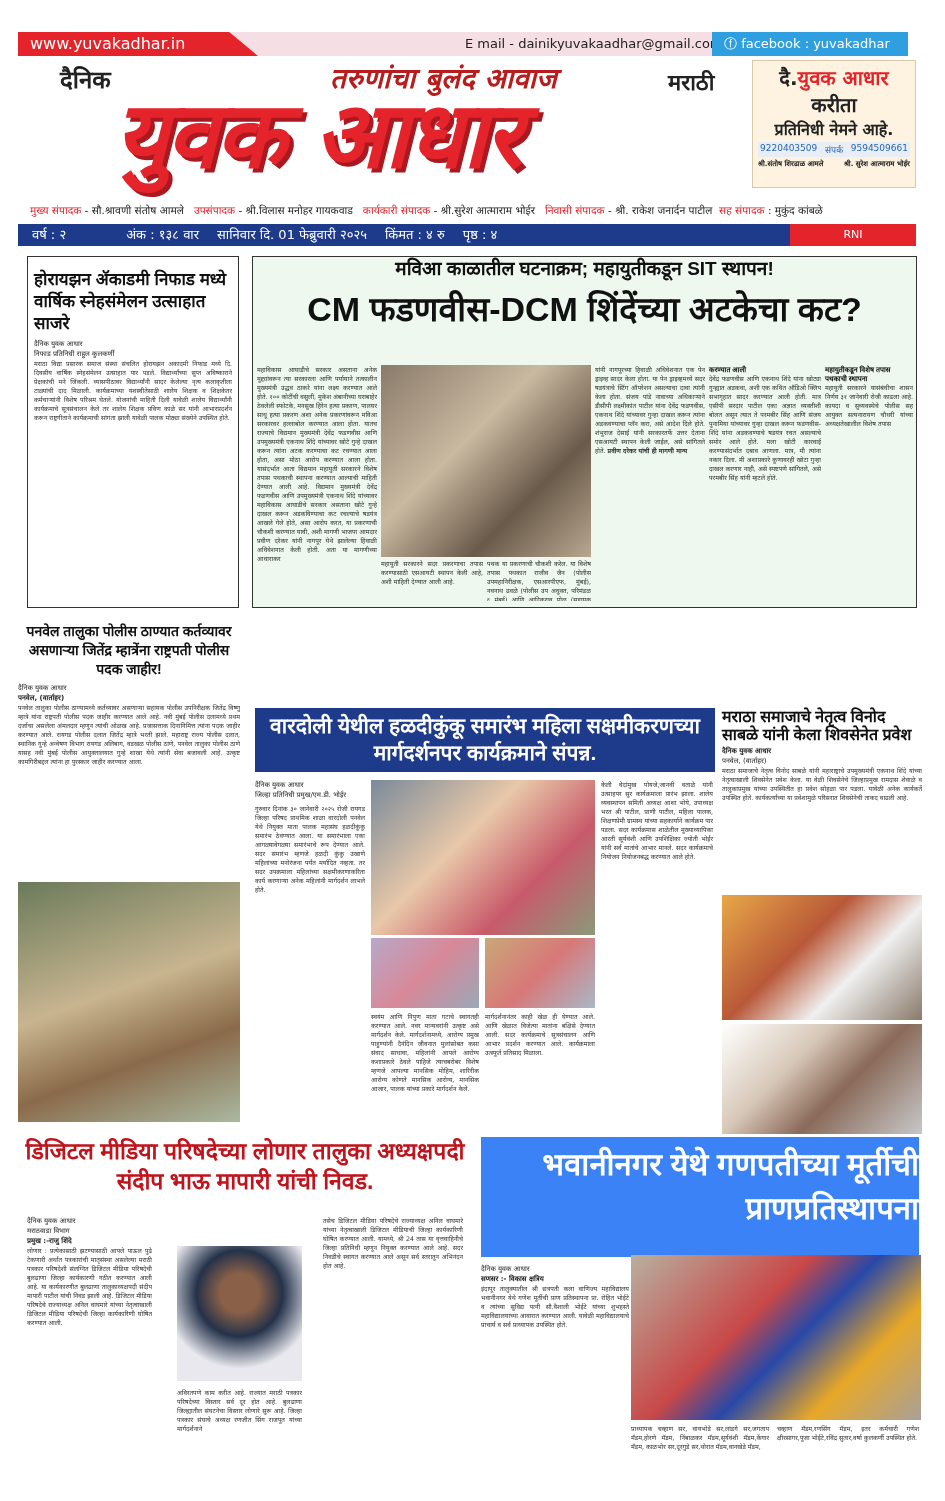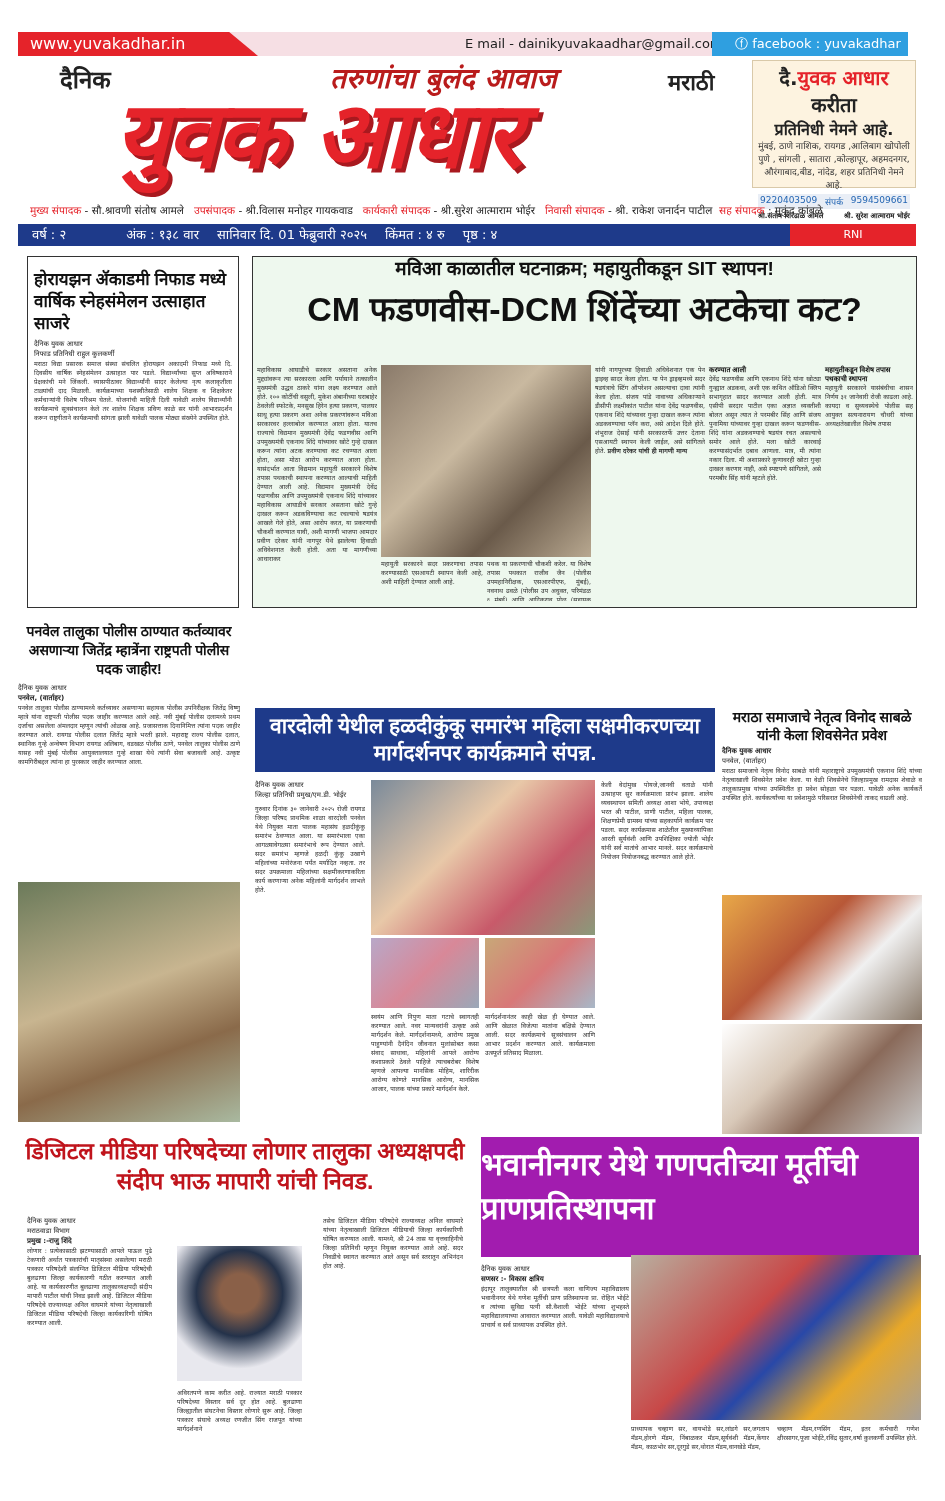--- a/index.html
+++ b/index.html
@@ -2,21 +2,21 @@
 <html><head>
 <meta charset="utf-8">
 <style>
 *{box-sizing:border-box;margin:0;padding:0}
 body{width:945px;height:1501px;background:#fff;font-family:"DejaVu Sans",sans-serif;color:#222;overflow:hidden;position:relative}
 .abs{position:absolute}
 
 .topstrip{left:18px;top:32px;width:890px;height:24px;background:#f6dfe4}
 .url{left:18px;top:32px;width:240px;height:24px;background:#e5232a;color:#fff;font-size:16px;line-height:24px;padding-left:12px;clip-path:polygon(0 0,88% 0,100% 100%,0 100%)}
 .email{left:465px;top:32px;font-size:13px;line-height:24px;color:#222}
-.fb{left:712px;top:32px;width:196px;height:24px;background:#2f9fe0;color:#fff;font-size:13px;line-height:24px;padding-left:23px}
+.fb{left:712px;top:32px;width:196px;height:24px;background:#2f9fe0;color:#fff;font-size:13px;line-height:24px;padding-left:12px}
 
 .dainik{left:60px;top:62px;font-size:24px;font-weight:bold;color:#222;font-family:"DejaVu Serif",serif}
 .tagline{left:330px;top:58px;font-size:28px;font-weight:bold;color:#b91c1c;font-family:"DejaVu Serif",serif;font-style:italic}
 .marathi{left:668px;top:66px;font-size:22px;font-weight:bold;color:#222}
 .logo{left:115px;top:86px;font-size:92px;font-weight:bold;color:#e5232a;font-family:"DejaVu Sans",sans-serif;font-style:italic;letter-spacing:-2px;line-height:100px;text-shadow:4px 4px 0 #a9191f}
 .adbox{left:752px;top:60px;width:164px;height:128px;background:#fdf3e0;border:1px solid #d9c9a9;padding:3px 5px;text-align:center}
 .adbox .l1{font-size:20px;font-weight:bold;color:#222}
 .adbox .l1 .red{color:#e5232a}
 .adbox .l2{font-size:16px;font-weight:bold;color:#222}
 .adbox .l3{font-size:9px;color:#333;line-height:13px}
@@ -46,21 +46,20 @@
 <div class="abs fb"><span>ⓕ </span><span>facebook : yuvakadhar</span></div>
 
 <div class="abs dainik">दैनिक</div>
 <div class="abs tagline">तरुणांचा बुलंद आवाज</div>
 <div class="abs marathi">मराठी</div>
 <div class="abs logo">युवक आधार</div>
 
 <div class="abs adbox">
   <div class="l1"><span>दै.</span><span class="red">युवक आधार</span> <span>करीता</span></div>
   <div class="l2">प्रतिनिधी नेमने आहे.</div>
-  <div class="l3">मुंबई, ठाणे नाशिक, रायगड ,आलिबाग खोपोली पुणे , सांगली , सातारा ,कोल्हापूर, अहमदनगर, औरंगाबाद,बीड, नांदेड, शहर प्रतिनिधी नेमने आहे.</div>
   <div class="phones">
       <span>9220403509</span>
       <span>संपर्क</span>
       <span>9594509661</span>
     </div>
   <div class="names">
       <span>श्री.संतोष शिरढाळ आमले</span>
       <span>श्री. सुरेश आत्माराम भोईर</span>
     </div>
 </div>
@@ -129,21 +128,21 @@
   </div>
   <div class="abs photo" style="left:116px;top:0;width:224px;height:155px;background:linear-gradient(135deg,#7a8a9a,#e8c8a8 40%,#c85a6a 70%,#8a9a7a)"></div>
   <div class="abs photo" style="left:116px;top:158px;width:108px;height:70px;background:linear-gradient(135deg,#b8a8c8,#d88898 50%,#9aa8b8)"></div>
   <div class="abs photo" style="left:230px;top:158px;width:110px;height:70px;background:linear-gradient(135deg,#c8a878,#d87878 50%,#a8b8c8)"></div>
   <div class="abs bodytext" style="left:116px;top:232px;width:108px;height:108px">स्वयंम आणि निपुण माता गटाचे स्वागतही करण्यात आले. नवर मान्यवरांनी उत्कृष्ट असे मार्गदर्शन केले. मार्गदर्शनामध्ये, आरोग्य प्रमुख पाहुण्यांनी दैनंदिन जीवनात मुलांसोबत कसा संवाद साधावा, महिलांनी आपले आरोग्य कशाप्रकारे ठेवले पाहिजे त्याचबरोबर विशेष म्हणजे आपल्या मानसिक मोहिम, शारिरीक आरोग्य कोणते मानसिक आरोग्य, मानसिक आजार, पालक यांच्या प्रकारे मार्गदर्शन केले.</div>
   <div class="abs bodytext" style="left:230px;top:232px;width:110px;height:108px">मार्गदर्शनानंतर काही खेळ ही घेण्यात आले. आणि खेळात विजेत्या मातांना बक्षिसे देण्यात आली. सदर कार्यक्रमाचे सूत्रसंचालन आणि आभार प्रदर्शन करण्यात आले. कार्यक्रमाला उत्स्फूर्त प्रतिसाद मिळाला.</div>
   <div class="abs bodytext" style="left:346px;top:0;width:112px;height:340px">केली वेदांमुख पोयजे,जानवी वताळे यांनी उत्साहपर सुर कार्यक्रमाला प्रारंभ झाला. शालेय व्यवस्थापन समिती अध्यक्ष आशा भोये, उपाध्यक्ष भरत श्री पाटील, प्राणी पाटील, महिला पालक, शिक्षणप्रेमी ग्रामस्थ यांच्या सहकार्याने कार्यक्रम पार पडला. सदर कार्यक्रमास शाळेतील मुख्याध्यापिका आरती सूर्यवंशी आणि उपशिक्षिका ज्योती भोईर यांनी सर्व मातांचे आभार मानले. सदर कार्यक्रमाचे नियोजन नियोजनबद्ध करण्यात आले होते.</div>
 </div>
 
 <div class="abs" style="left:722px;top:708px;width:200px">
-  <div class="hd" style="text-align:center;font-size:14px;line-height:18px">मराठा समाजाचे नेतृत्व विनोद साबळे यांनी केला शिवसेनेत प्रवेश</div>
+  <div class="hd" style="font-size:16px;line-height:18px">मराठा समाजाचे नेतृत्व विनोद साबळे यांनी केला शिवसेनेत प्रवेश</div>
   <div class="byline" style="margin-top:2px;font-weight:bold">दैनिक युवक आधार</div>
   <div class="byline">पनवेल, (वार्ताहर)</div>
   <div class="bodytext" style="height:125px">मराठा समाजाचे नेतृत्व विनोद साबळे यांनी महाराष्ट्राचे उपमुख्यमंत्री एकनाथ शिंदे यांच्या नेतृत्वाखाली शिवसेनेत प्रवेश केला. या वेळी शिवसेनेचे जिल्हाप्रमुख रामदास शेवाळे व तालुकाप्रमुख यांच्या उपस्थितीत हा प्रवेश सोहळा पार पडला. यावेळी अनेक कार्यकर्ते उपस्थित होते. कार्यकर्त्यांच्या या प्रवेशामुळे परिसरात शिवसेनेची ताकद वाढली आहे.</div>
   <div class="photo" style="height:125px;margin-top:4px;background:linear-gradient(135deg,#e8a848,#b85838 40%,#f0f0f0 65%,#8a7a6a)"></div>
   <div class="photo" style="height:110px;margin-top:4px;background:linear-gradient(135deg,#ffffff,#d8c8b8 35%,#8a6a5a 60%,#c8c8c8)"></div>
 </div>
 
 <div class="abs" style="left:20px;top:1136px;width:450px;text-align:center">
   <div class="hd" style="color:#c0141c;font-size:23px;line-height:30px">डिजिटल मीडिया परिषदेच्या लोणार तालुका अध्यक्षपदी संदीप भाऊ मापारी यांची निवड.</div>
 </div>
@@ -152,21 +151,21 @@
     <div class="byline">दैनिक युवक आधार</div>
     <div class="byline">मराठवाडा विभाग</div>
     <div class="byline" style="font-weight:bold">प्रमुख :-राजु शिंदे</div>
     <div class="bodytext" style="height:235px">लोणार : प्रत्येकासाठी झटण्यासाठी आपले पाऊल पुढे टेकणारी अर्थात पत्रकारांची मातृसंस्था असलेल्या मराठी पत्रकार परिषदेशी संलग्नित डिजिटल मीडिया परिषदेची बुलढाणा जिल्हा कार्यकारणी गठीत करण्यात आली आहे. या कार्यकारणीत बुलढाणा तालुकाध्यक्षपदी संदीप मापारी पाटील यांची निवड झाली आहे. डिजिटल मीडिया परिषदेचे राज्याध्यक्ष अनिल वाघमारे यांच्या नेतृत्वाखाली डिजिटल मीडिया परिषदेची जिल्हा कार्यकारिणी घोषित करण्यात आली.</div>
   </div>
   <div class="abs photo" style="left:150px;top:30px;width:125px;height:135px;background:radial-gradient(circle at 50% 35%,#8a6048 18%,#24324a 40%,#e8e8ee 70%)"></div>
   <div class="abs bodytext" style="left:150px;top:172px;width:125px;height:98px">अविरतपणे काम करीत आहे. राज्यात मराठी पत्रकार परिषदेच्या विस्तार सर्व दूर होत आहे. बुलढाणा जिल्ह्यातील संघटनेचा विस्तार लोणारे सुरू आहे. जिल्हा पत्रकार संघाचे अध्यक्ष रणजीत सिंग राजपूत यांच्या मार्गदर्शनाने</div>
   <div class="abs bodytext" style="left:296px;top:0;width:140px;height:270px">तसेच डिजिटल मीडिया परिषदेचे राज्याध्यक्ष अनिल वाघमारे यांच्या नेतृत्वाखाली डिजिटल मीडियाची जिल्हा कार्यकारिणी घोषित करण्यात आली. यामध्ये, श्री 24 तास या वृत्तवाहिनीचे जिल्हा प्रतिनिधी म्हणून नियुक्त करण्यात आले आहे. सदर निवडीचे स्वागत करण्यात आले असून सर्व स्तरातून अभिनंदन होत आहे.</div>
 </div>
 
-<div class="abs" style="left:481px;top:1137px;width:438px;height:120px;background:#a21caf;text-align:left;padding-top:6px">
+<div class="abs" style="left:481px;top:1137px;width:438px;height:120px;background:#3b82f6;text-align:right;padding-top:6px">
   <div class="hd" style="color:#fff;font-size:31px;line-height:44px">भवानीनगर येथे गणपतीच्या मूर्तीची प्राणप्रतिस्थापना</div>
 </div>
 <div class="abs" style="left:481px;top:1252px;width:438px;height:240px">
   <div class="abs" style="left:0;top:12px;width:148px">
     <div class="byline">दैनिक युवक आधार</div>
     <div class="byline" style="font-weight:bold">सणसर :- विकास क्षत्रिय</div>
     <div class="bodytext" style="height:200px">इंदापूर तालुक्यातील श्री छत्रपती कला वाणिज्य महाविद्यालय भवानीनगर येथे गणेश मूर्तीची प्राण प्रतिस्थापना प्रा. रोहित भोईटे व त्यांच्या सुविद्य पत्नी सौ.वैशाली भोईटे यांच्या शुभहस्ते महाविद्यालयाच्या आवारात करण्यात आली. यावेळी महाविद्यालयाचे प्राचार्य व सर्व प्राध्यापक उपस्थित होते.</div>
   </div>
   <div class="abs photo" style="left:150px;top:3px;width:290px;height:165px;background:linear-gradient(135deg,#b8b0a0,#c84848 40%,#2848a8 55%,#e8a828 75%,#a8a098)"></div>
   <div class="abs bodytext" style="left:150px;top:172px;width:138px;height:60px">प्राध्यापक चव्हाण सर, वायभोडे सर,लांडगे सर,जगताप मॅडम,होरणे मॅडम, निंबाळकर मॅडम,सूर्यवंशी मॅडम,केंगार मॅडम, काळभोर सर,दूरगुडे सर,थोरात मॅडम,वानखेडे मॅडम,</div>

